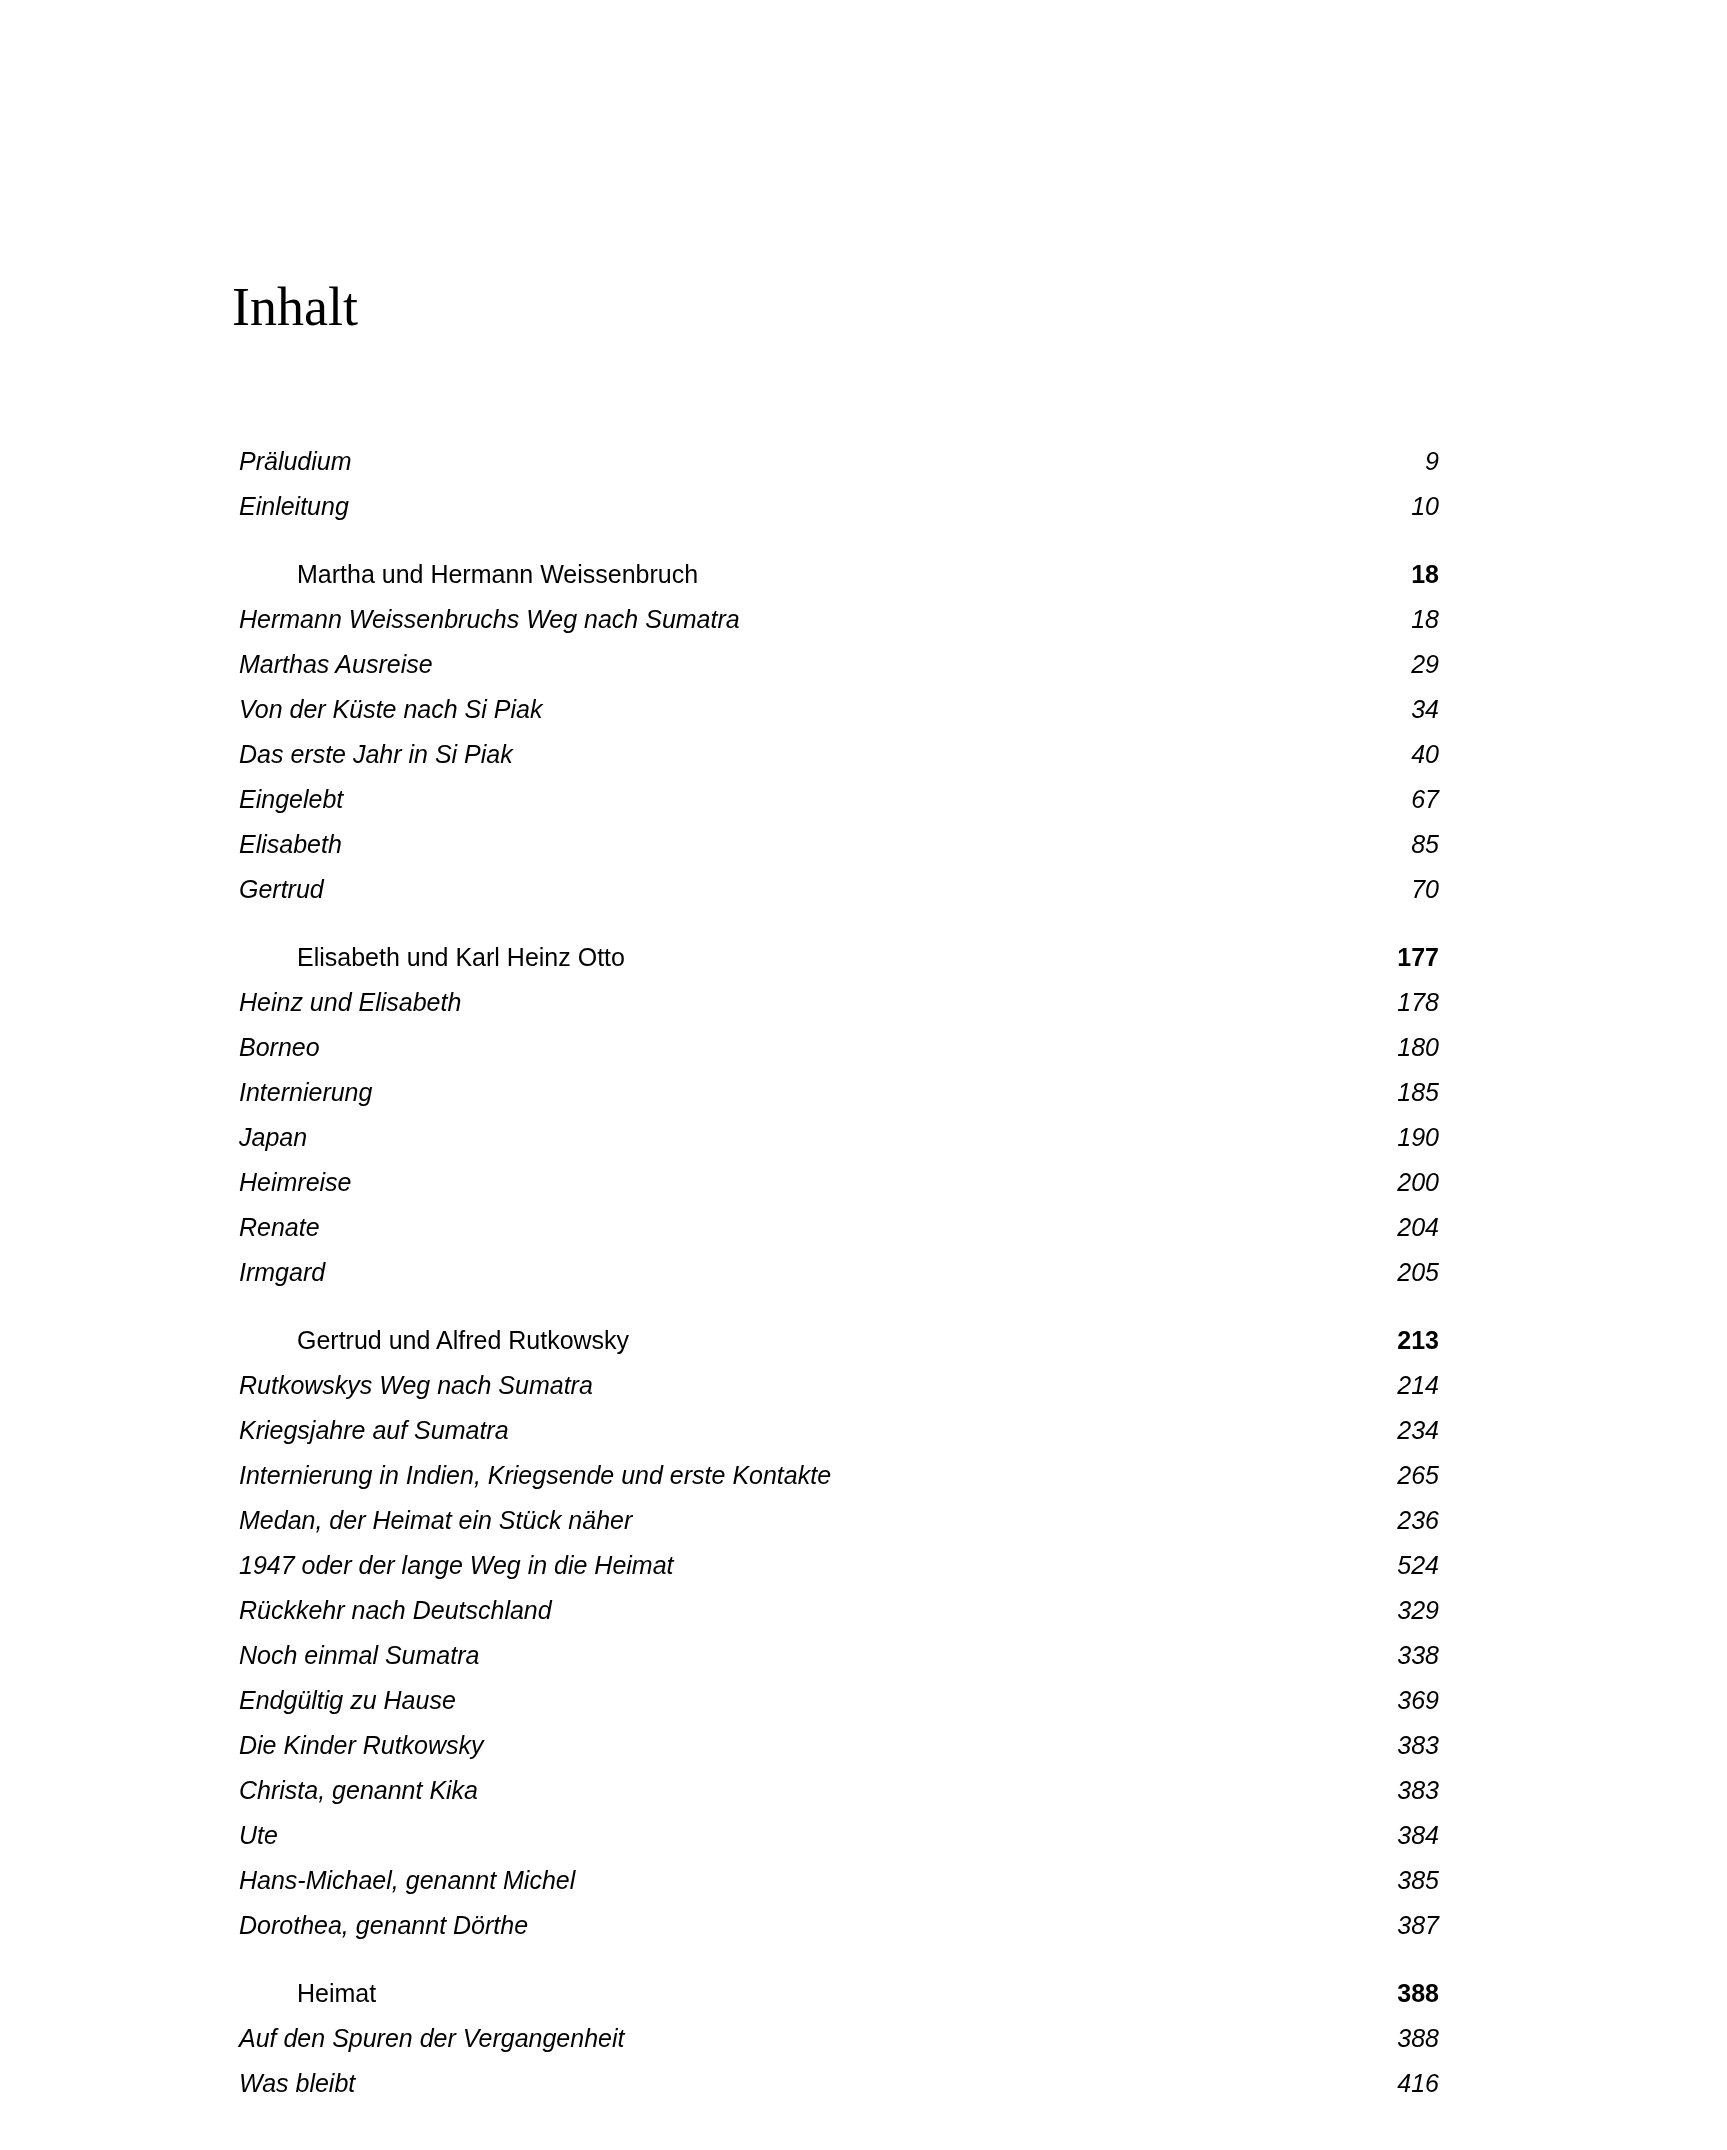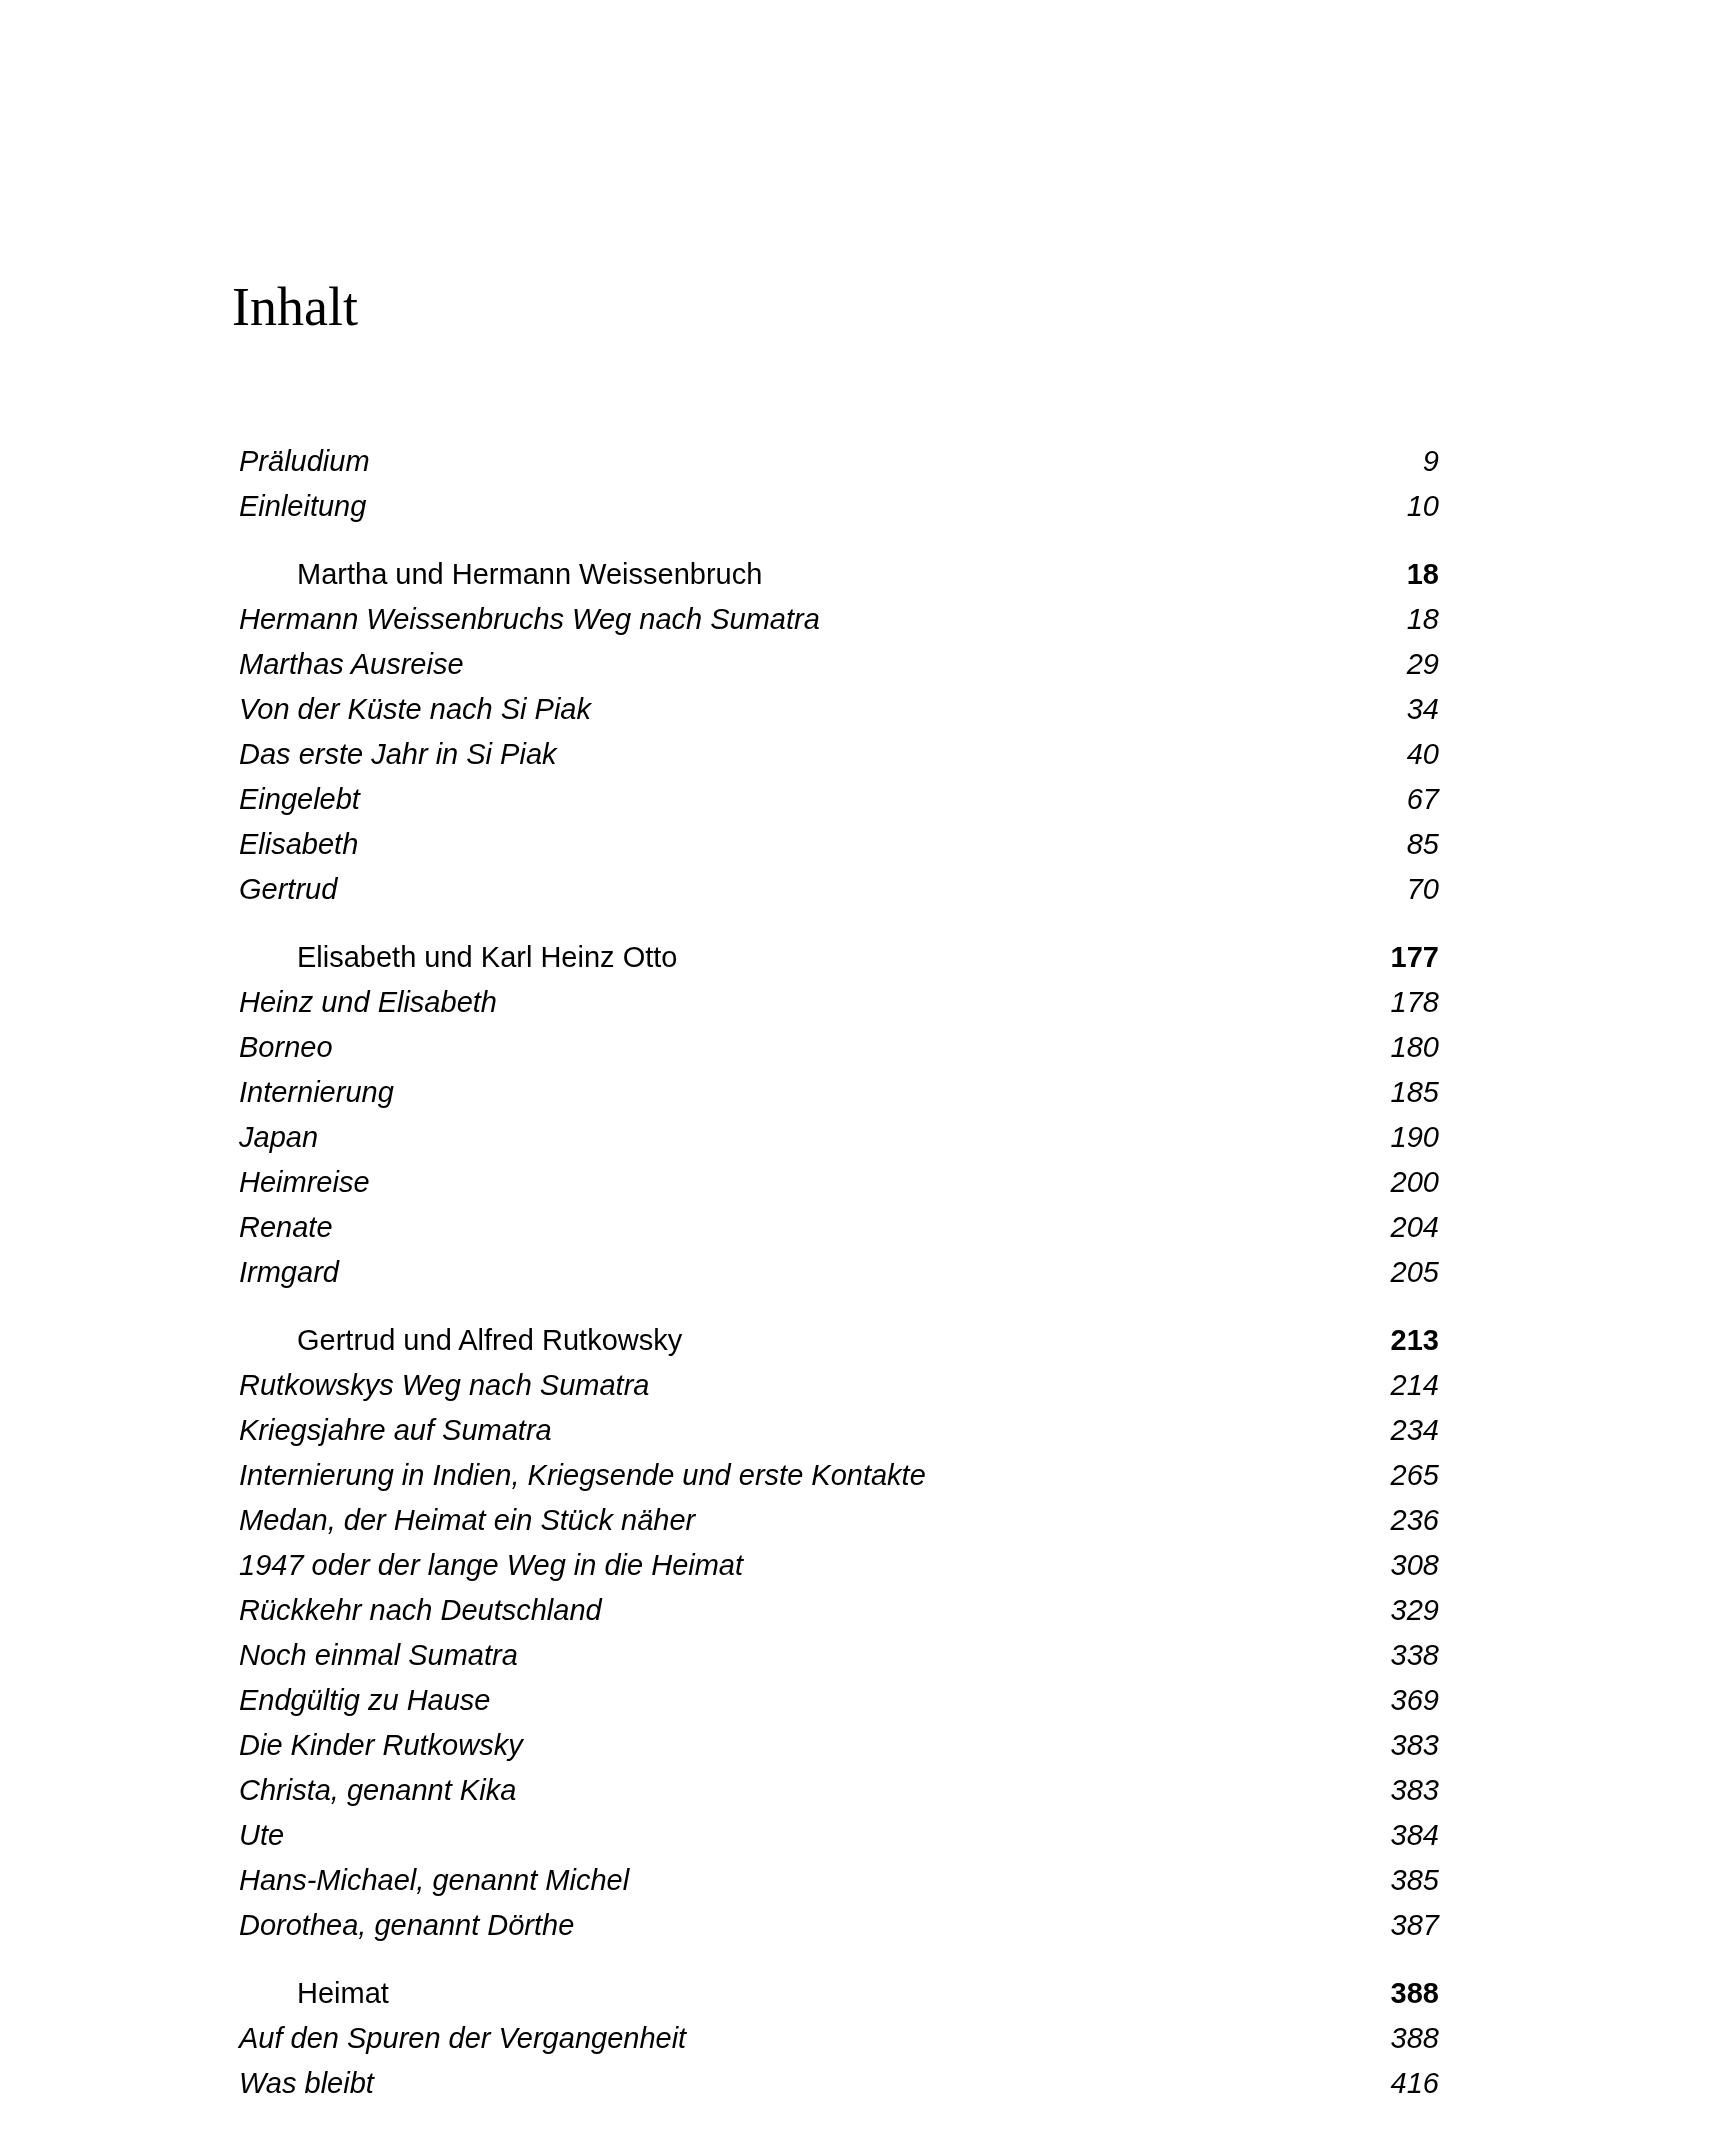--- a/index.html
+++ b/index.html
@@ -29,21 +29,21 @@
     margin-top: 99px;
     margin-left: 239px;
     width: 1200px;
   }
   .row {
     display: flex;
     justify-content: space-between;
     align-items: baseline;
     height: 45px;
     font-family: "Liberation Sans", "DejaVu Sans", sans-serif;
-    font-size: 29px;
+    font-size: 25px;
     line-height: 45px;
     white-space: nowrap;
   }
   .row.chapter .label,
   .row.chapter .pagenum {
     font-style: italic;
     font-weight: normal;
   }
   .row.section {
     margin-top: 23px;
@@ -155,21 +155,21 @@
       <div class="row chapter">
         <span class="label">Internierung in Indien, Kriegsende und erste Kontakte</span>
         <span class="pagenum">265</span>
       </div>
       <div class="row chapter">
         <span class="label">Medan, der Heimat ein Stück näher</span>
         <span class="pagenum">236</span>
       </div>
       <div class="row chapter">
         <span class="label">1947 oder der lange Weg in die Heimat</span>
-        <span class="pagenum">308</span>
+        <span class="pagenum">524</span>
       </div>
       <div class="row chapter">
         <span class="label">Rückkehr nach Deutschland</span>
         <span class="pagenum">329</span>
       </div>
       <div class="row chapter">
         <span class="label">Noch einmal Sumatra</span>
         <span class="pagenum">338</span>
       </div>
       <div class="row chapter">

